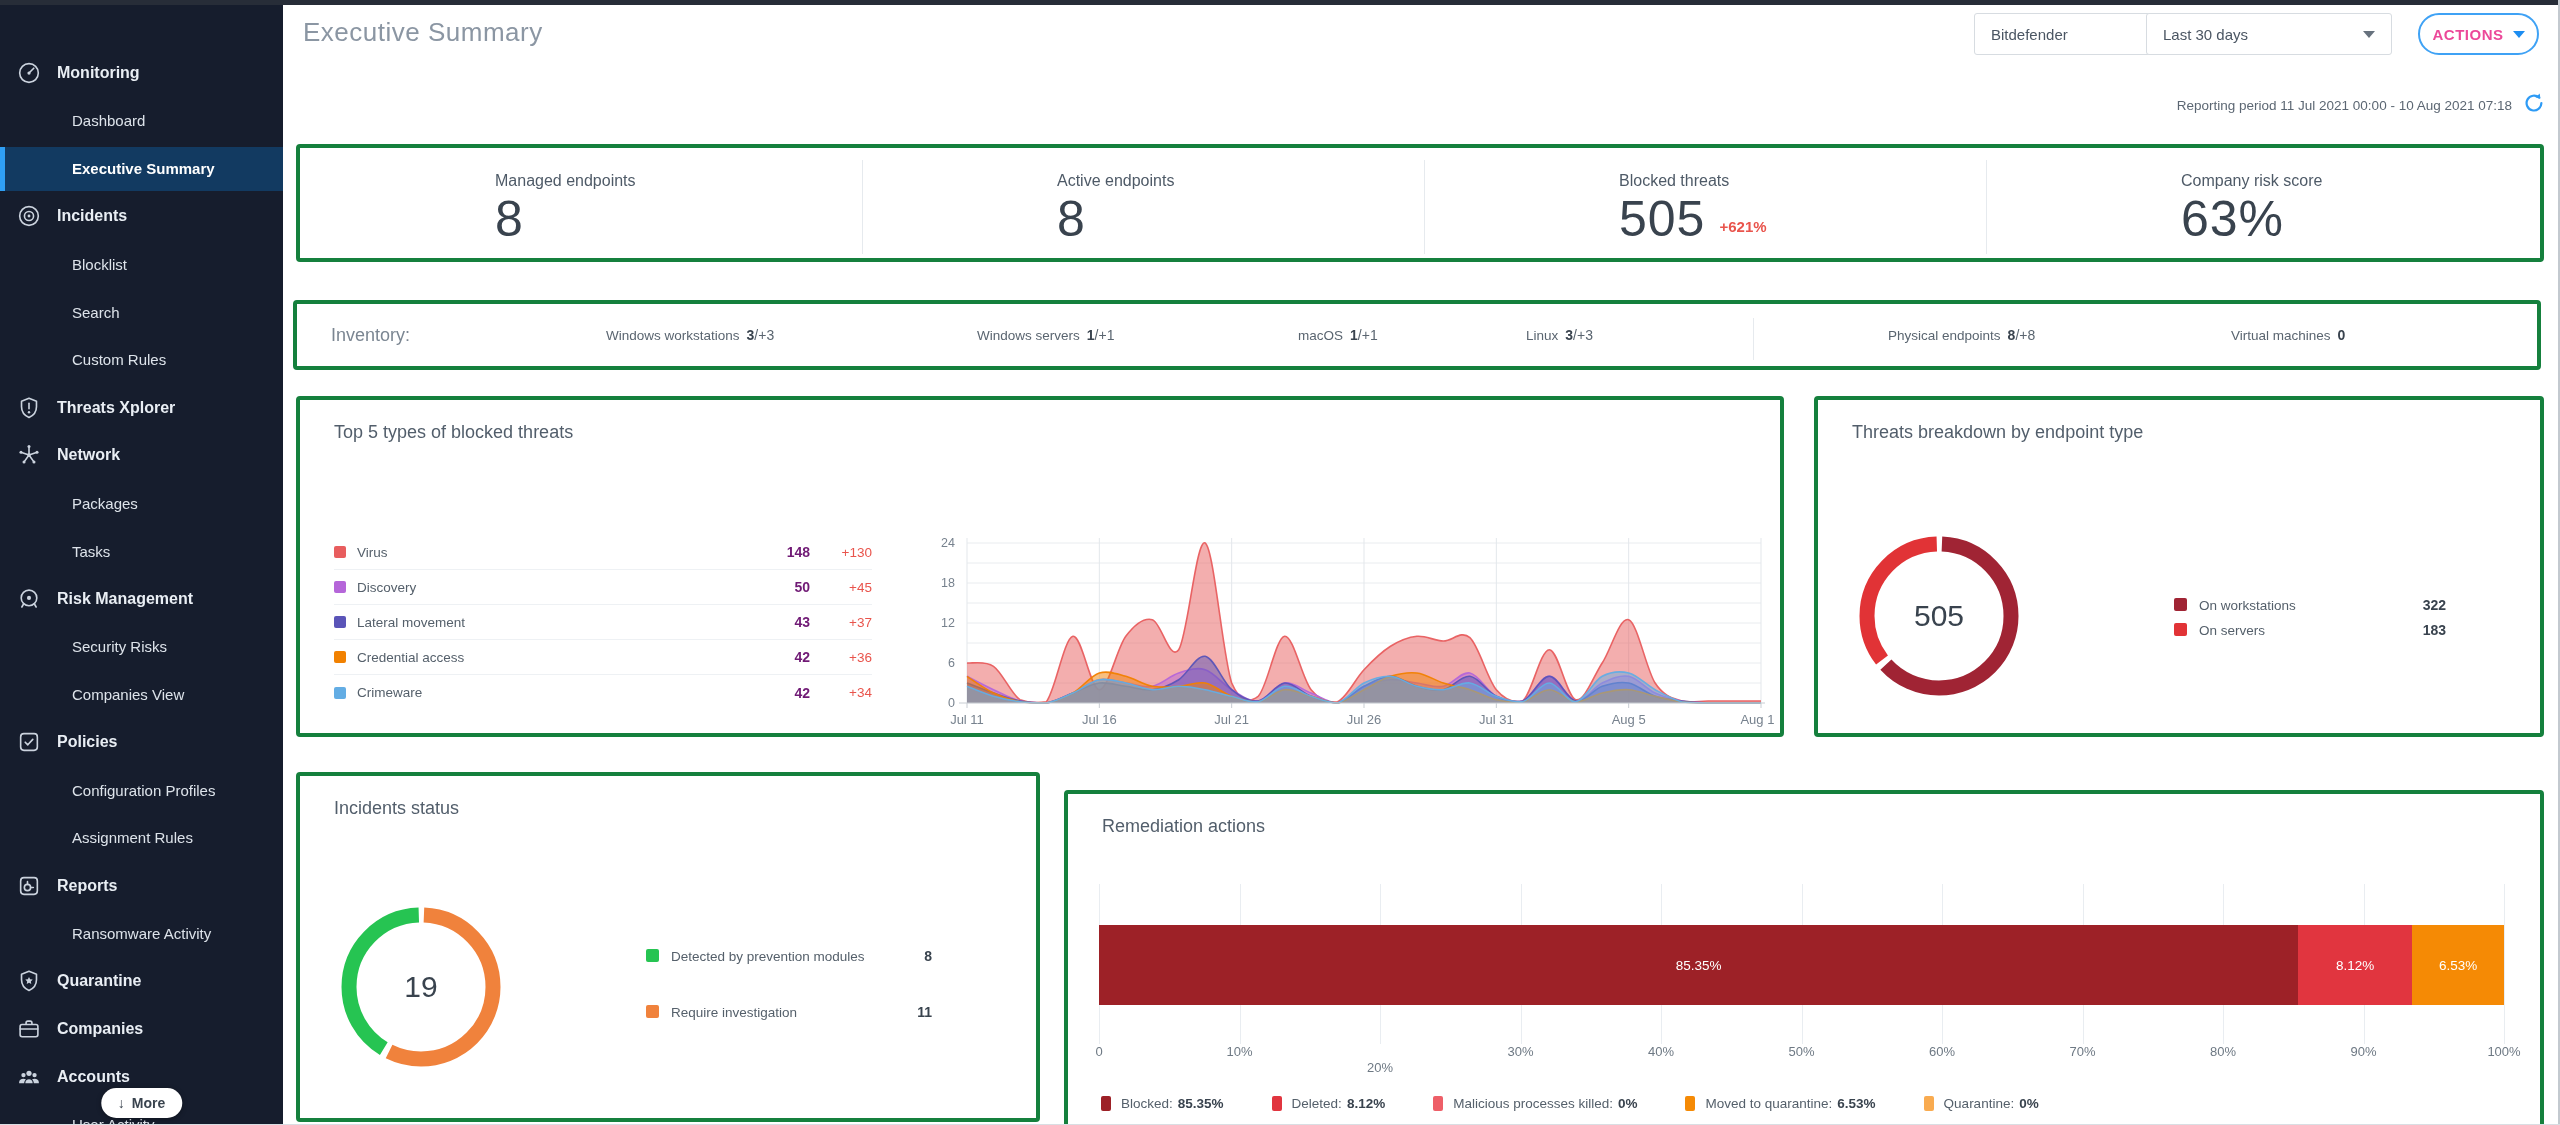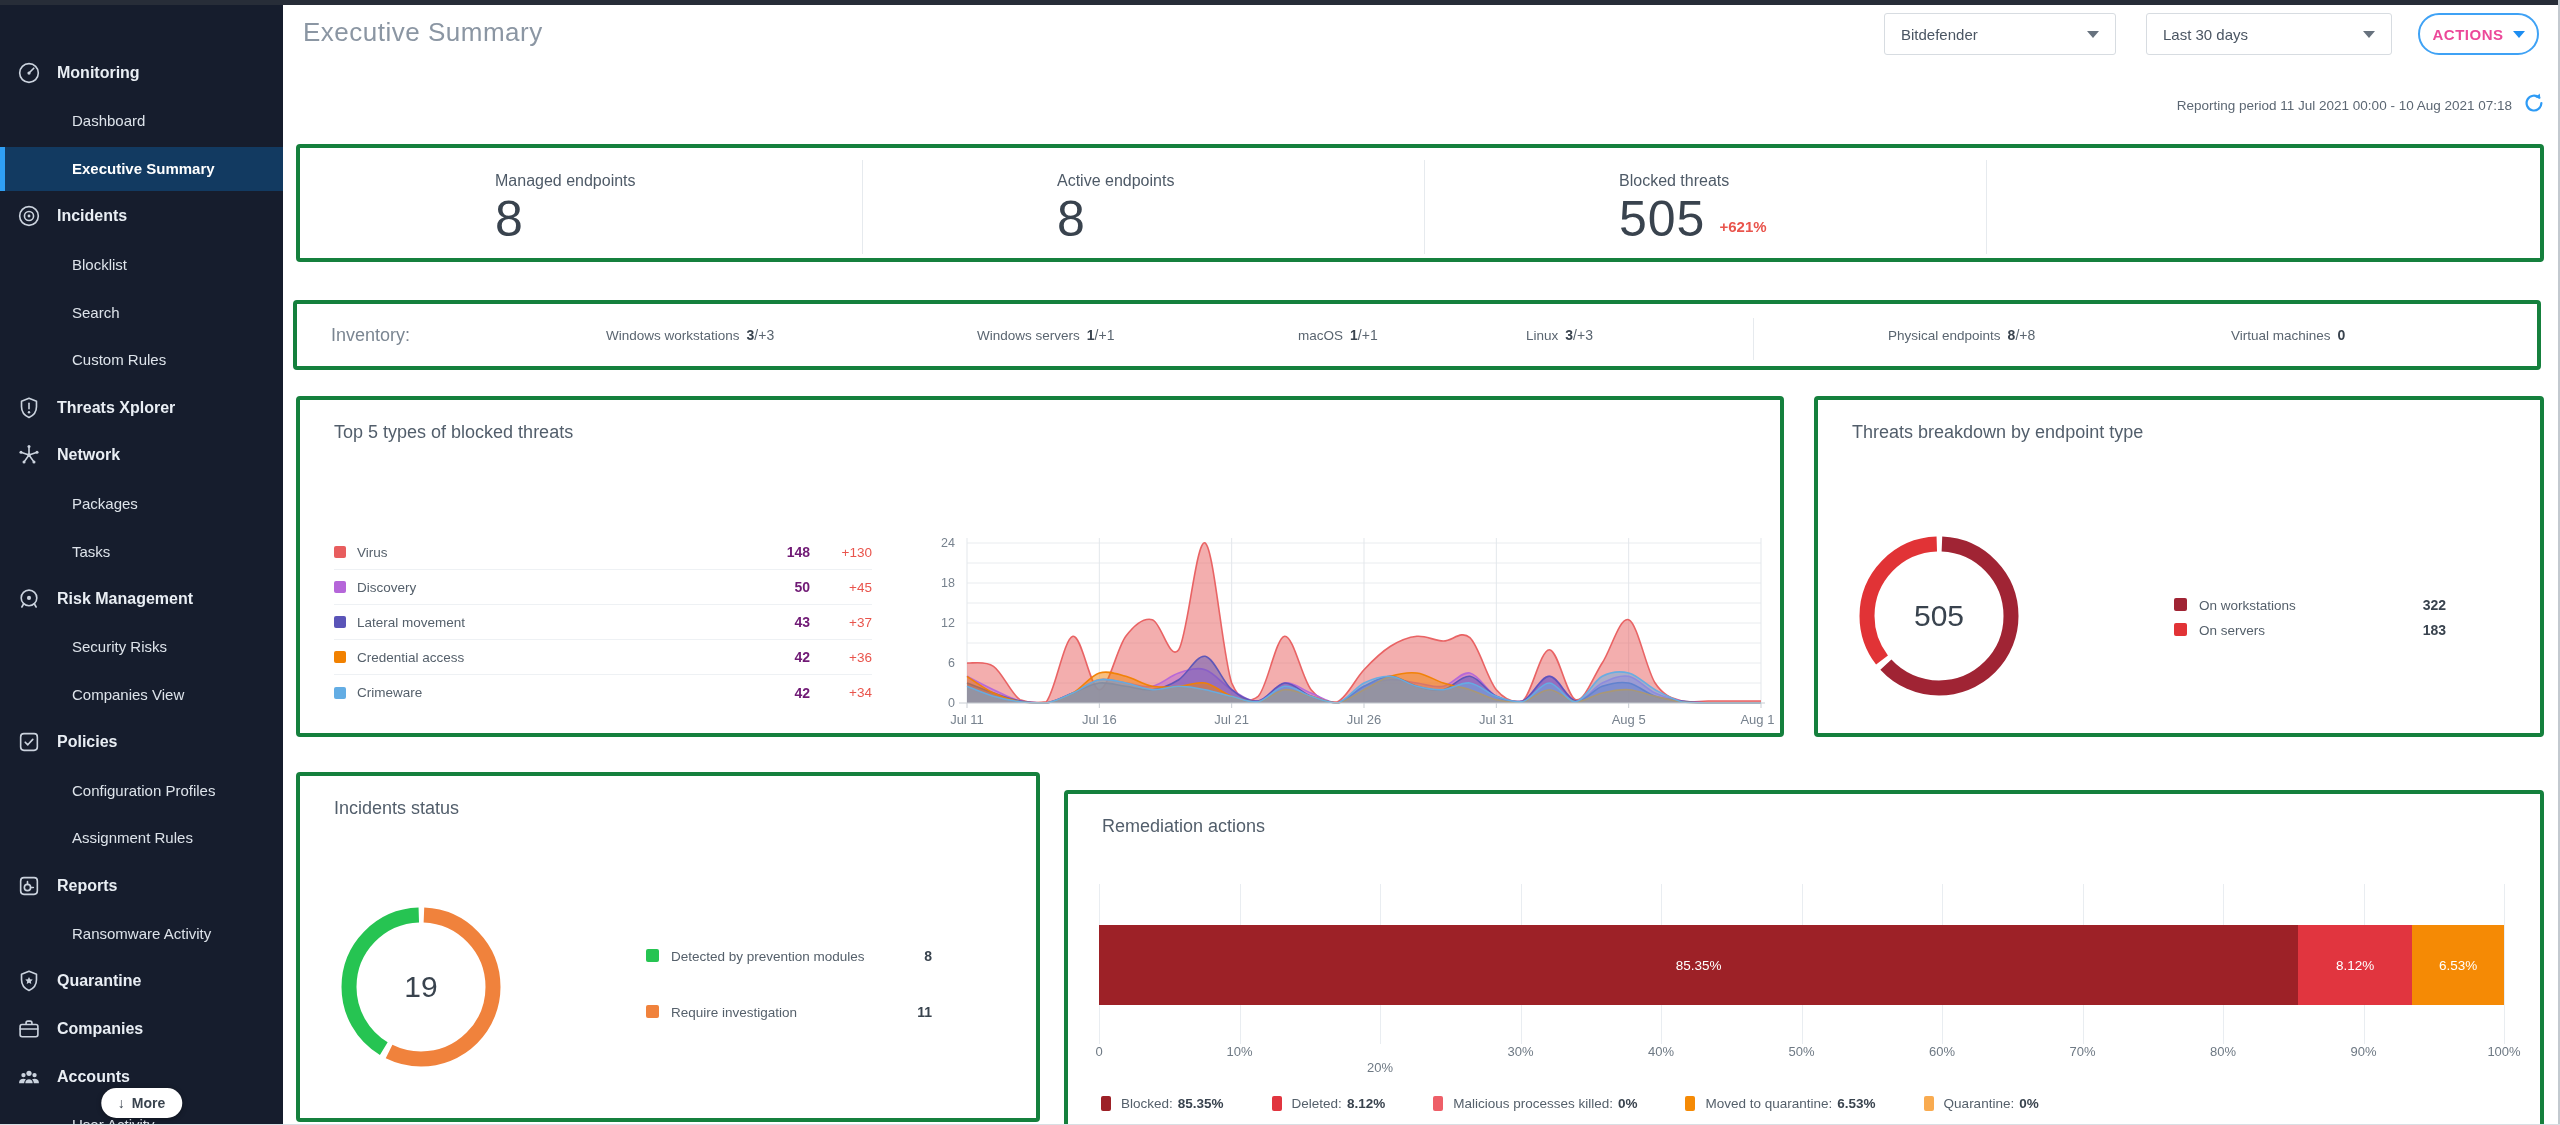--- a/index.html
+++ b/index.html
@@ -29,21 +29,21 @@
 
   
   .main { position:absolute; left:283px; top:5px; width:2277px; height:1120px; background:#fff; }
   .page-title { position:absolute; left:20px; top:12px; font-size:26px; font-weight:400;
     color:#8b96a3; letter-spacing:.5px; }
   .select { position:absolute; top:8px; height:42px; background:#fff; border:1px solid #d7dce1;
     border-radius:3px; display:flex; align-items:center; padding:0 16px; font-size:15px;
     color:#4b5663; cursor:pointer; }
   .select .caret { margin-left:auto; width:0; height:0; border-left:6px solid transparent;
     border-right:6px solid transparent; border-top:7px solid #67727e; }
-  #sel-company { left:1601px; width:232px; }
+  #sel-company { left:1691px; width:232px; }
   #sel-period  { left:1863px; width:246px; }
   .actions-btn { position:absolute; left:2135px; top:8px; width:121px; height:42px; background:#fff;
     border:2px solid #3fa2f5; border-radius:21px; color:#ec4899; font-weight:bold; font-size:15px;
     letter-spacing:.5px; display:flex; align-items:center; justify-content:center; gap:9px;
     cursor:pointer; font-family:"Liberation Sans",sans-serif; }
   .actions-btn .caret { width:0; height:0; border-left:6px solid transparent;
     border-right:6px solid transparent; border-top:7px solid #1d8df1; }
   .reporting { position:absolute; right:48px; top:93px; font-size:13.5px; color:#5c6773; }
   .refresh-btn { position:absolute; right:14px; top:87px; width:24px; height:24px; border:none;
     background:transparent; cursor:pointer; }
@@ -288,20 +288,26 @@
         </div>
         <div class="kpi-div" style="left: 1124px;"></div>
         <div class="kpi-col" style="left: 1124px;">
           <div class="kpi-label">Blocked threats</div>
           <div class="kpi-valrow">
             <span class="kpi-value">505</span>
             <span class="kpi-delta">+621%</span>
           </div>
         </div>
         <div class="kpi-div" style="left: 1686px;"></div>
+        <div class="kpi-col" style="left: 1686px;">
+          <div class="kpi-label">Company risk score</div>
+          <div class="kpi-valrow">
+            <span class="kpi-value">63%</span>
+          </div>
+        </div>
       </section>
 
     <section class="card" id="inv-card">
       <span class="inv-label">Inventory:</span>
       <div id="inv-items">
           <span class="inv-item" style="left: 309px;"><span>Windows workstations</span><b>3<span class="inv-suffix">/+3</span></b></span>
           <span class="inv-item" style="left: 680px;"><span>Windows servers</span><b>1<span class="inv-suffix">/+1</span></b></span>
           <span class="inv-item" style="left: 1001px;"><span>macOS</span><b>1<span class="inv-suffix">/+1</span></b></span>
           <span class="inv-item" style="left: 1229px;"><span>Linux</span><b>3<span class="inv-suffix">/+3</span></b></span>
           <span class="inv-div" style="left: 1456px;"></span>

